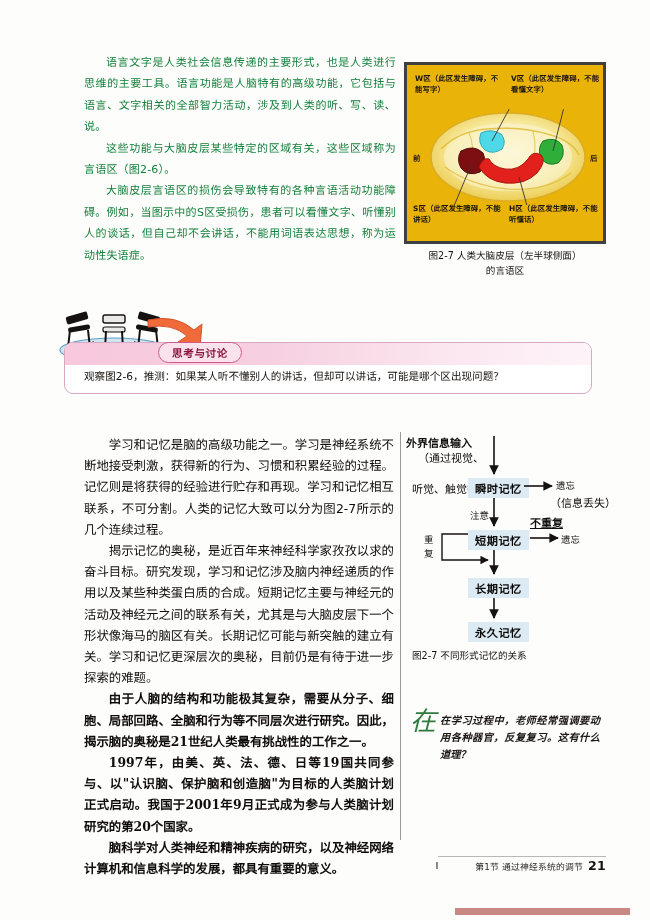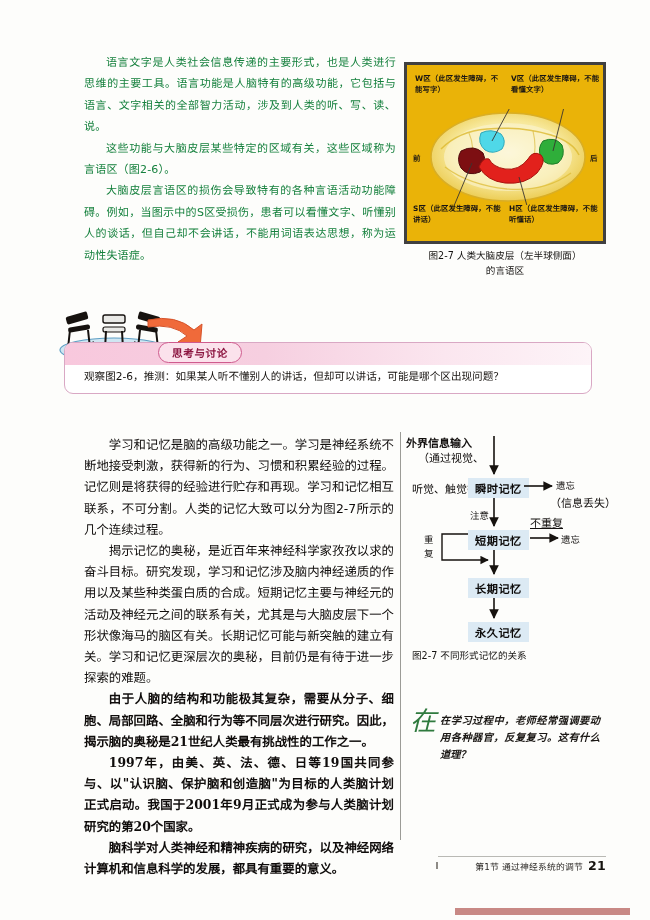--- a/index.html
+++ b/index.html
@@ -222,21 +222,21 @@
     <div class="ftiny" style="left:12px;top:15px;">（通过视觉、</div>
     <div class="ftiny" style="left:6px;top:26px;margin-top:20px;">听觉、触觉等）</div>
 
     <div class="fnode" style="left:62px;top:44px;">瞬时记忆</div>
     <div class="ftxt" style="left:150px;top:44px;">遗忘</div>
     <div class="ftiny" style="left:144px;top:60px;">（信息丢失）</div>
 
     <div class="ftxt" style="left:64px;top:74px;">注意</div>
 
     <div class="fnode" style="left:62px;top:96px;">短期记忆</div>
-    <div class="ftiny" style="left:124px;top:80px;text-decoration:underline;">不重复</div>
+    <div class="ftiny" style="left:124px;top:80px;text-decoration:underline;font-weight:bold;">不重复</div>
     <div class="ftxt" style="left:155px;top:98px;">遗忘</div>
     <div class="ftxt" style="left:18px;top:98px;">重</div>
     <div class="ftxt" style="left:18px;top:112px;">复</div>
 
     <div class="fnode" style="left:62px;top:144px;">长期记忆</div>
     <div class="fnode" style="left:62px;top:188px;">永久记忆</div>
 
     <svg width="200" height="214" viewBox="0 0 200 214" style="position:absolute;left:0;top:0;">
       <defs>
         <marker id="ah" markerWidth="7" markerHeight="7" refX="5.4" refY="3" orient="auto">

